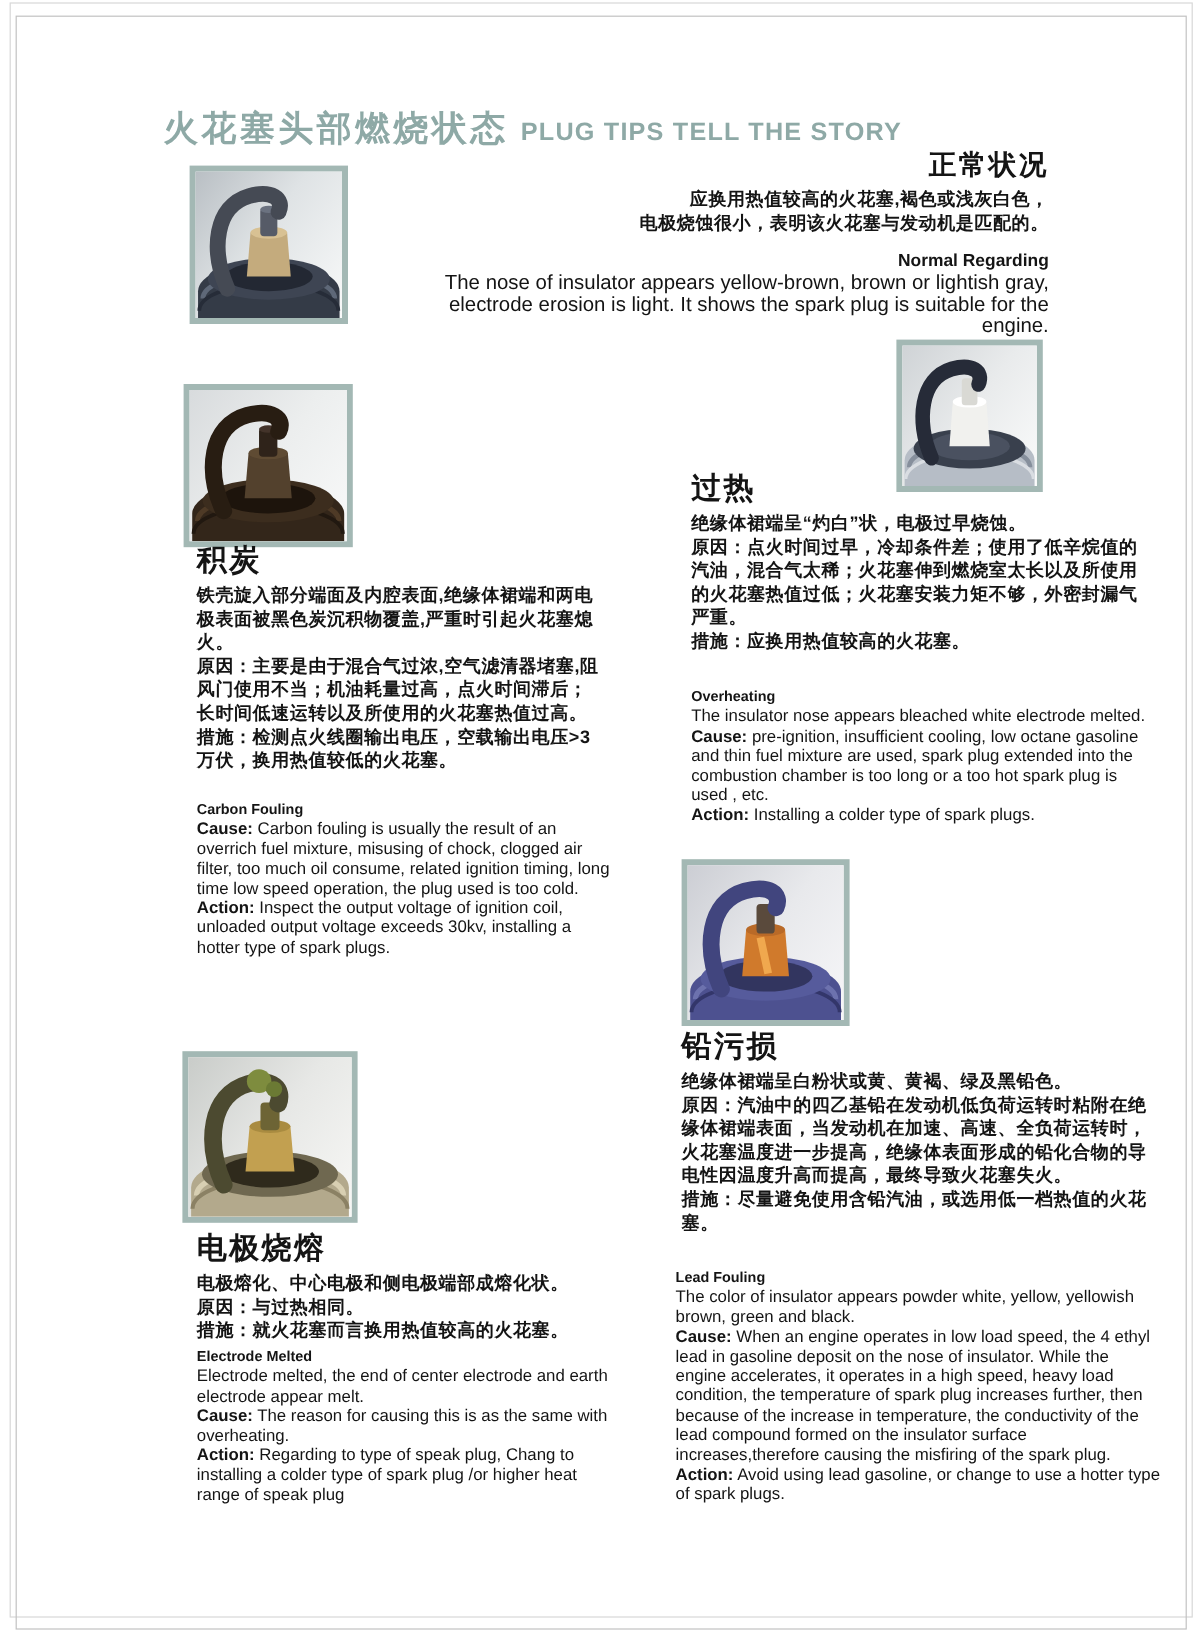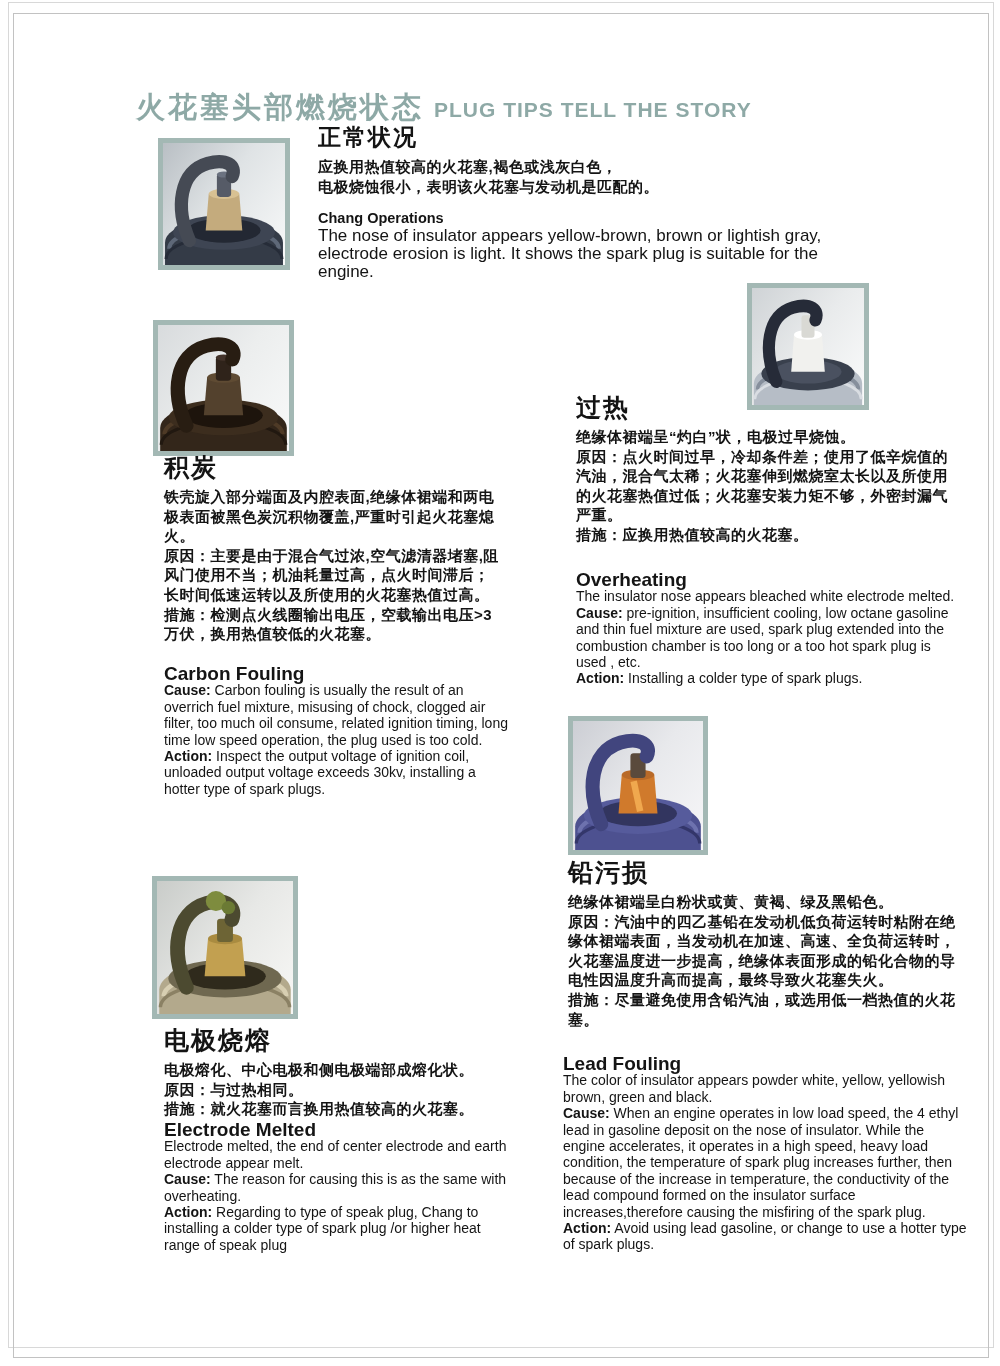--- a/index.html
+++ b/index.html
@@ -16,21 +16,21 @@
   .page-title-zh { font-size:29px; font-weight:bold; letter-spacing:3px; color:#8ea9a6; }
   .page-title-en { font-size:21px; font-weight:bold; letter-spacing:1px; color:#8ea9a6; margin-left:10px; }
 
   .photo { border:5px solid #a3b8b4; box-sizing:border-box; background:#fff; }
   .photo-inner { width:100%; height:100%; background:linear-gradient(125deg,#b9bfc4 0%,#dfe3e5 45%,#f8f9f9 100%); }
   .photo-inner svg { width:100%; height:100%; display:block; }
 
   .zh-head   { font-weight:bold; font-size:25px; letter-spacing:2px; line-height:28px; margin:0 0 6px 0; }
   .zh-head-sm{ font-weight:bold; font-size:23px; letter-spacing:2px; line-height:26px; margin:0 0 7px 0; }
   .zh-body p { margin:0; font-weight:bold; font-size:15px; line-height:19.6px; letter-spacing:0.5px; }
-  .en-head   { font-weight:bold; font-size:19px; line-height:16.4px; margin:0; }
+  .en-head   { font-weight:bold; font-size:12px; line-height:16.4px; margin:0; }
   .en-body p { margin:0; font-size:14px; line-height:16.4px; }
   .en-body b { font-weight:bold; } .gap14 { height:14px; }
 </style>
 </head>
 <body>
 
 <div class="page">
   <div class="frame-outer"></div>
   <div class="frame-inner"></div>
 
@@ -48,28 +48,28 @@
         <ellipse cx="60" cy="86" rx="36" ry="12" fill="#232833"></ellipse>
         <path d="M42,86 L45,50 L75,50 L78,86 Z" fill="#c4ab7d"></path>
         <ellipse cx="60" cy="50" rx="15" ry="5" fill="#d8c193"></ellipse>
         <rect x="53" y="30" width="14" height="23" rx="3" fill="#565b67"></rect>
         <ellipse cx="60" cy="31" rx="7" ry="3" fill="#6b7280"></ellipse>
         <path d="M26,96 C12,64 16,28 44,20 C62,15 73,22 68,33" stroke="#454a54" stroke-width="13" fill="none" stroke-linecap="round"></path>
       </svg>
     </div>
   </div>
 
-  <div class="abs" style="left:318px; top:124px; width:556px;">
+  <div class="abs" style="left:318px; top:124px; width:556px;text-align:right;">
     <div class="zh-head-sm">正常状况</div>
     <div class="zh-body">
       <p>应换用热值较高的火花塞,褐色或浅灰白色，</p>
       <p>电极烧蚀很小，表明该火花塞与发动机是匹配的。</p>
     </div>
     <div class="gap14"></div>
-    <div class="en-head" style="font-size:14.5px;">Chang Operations</div>
+    <div class="en-head" style="font-size:14.5px;">Normal Regarding</div>
     <div class="en-body" style="font-size:14.5px;">
       <p style="font-size:17px; line-height:18px;">The nose of insulator appears yellow-brown, brown or lightish gray, electrode erosion is light. It shows the spark plug is suitable for the engine.</p>
     </div>
   </div>
 
   <div class="abs photo" style="left:153px; top:320px; width:141px; height:136px;">
     <div class="photo-inner" style="background:linear-gradient(125deg,#d8dbdd 0%,#eceeee 50%,#f8f9f9 100%);">
       <svg viewBox="0 0 120 120" preserveAspectRatio="none">
         <path d="M2,120 L2,98 a58,24 0 0 1 116,0 L118,120 Z" fill="#33261a"></path>
         <path d="M6,104 a54,20 0 0 1 108,0" stroke="#4e3a26" stroke-width="4" fill="none"></path>

